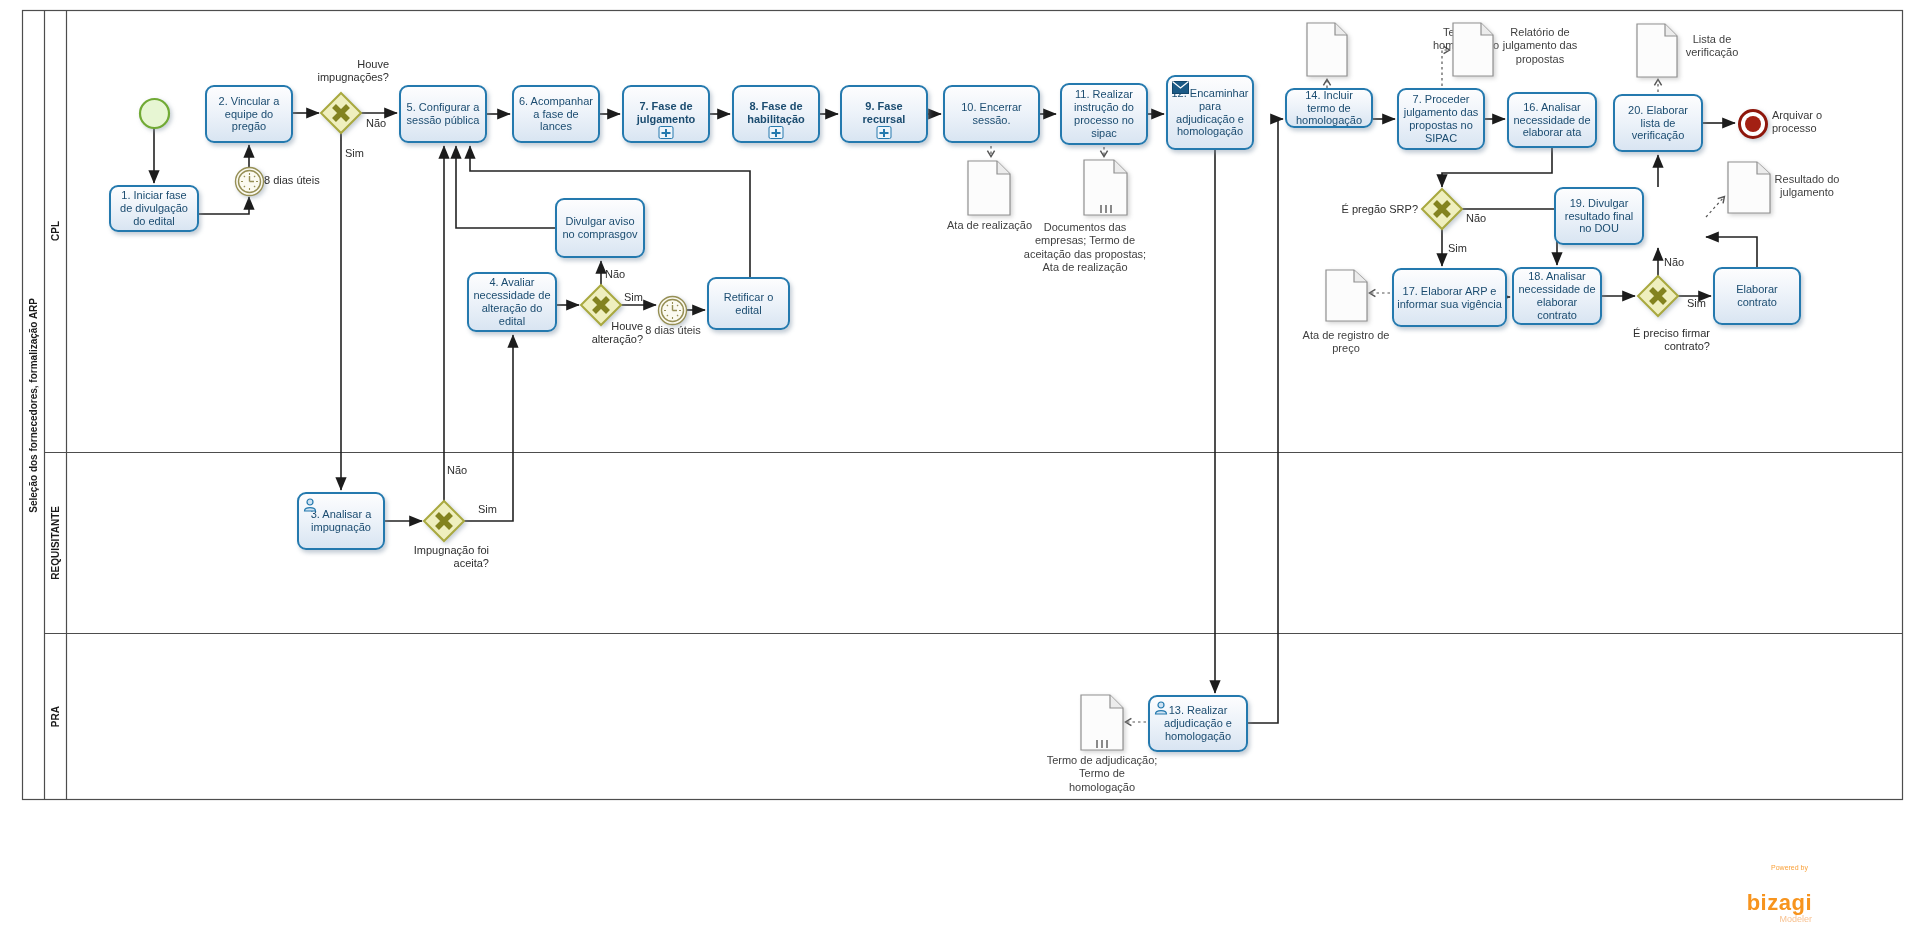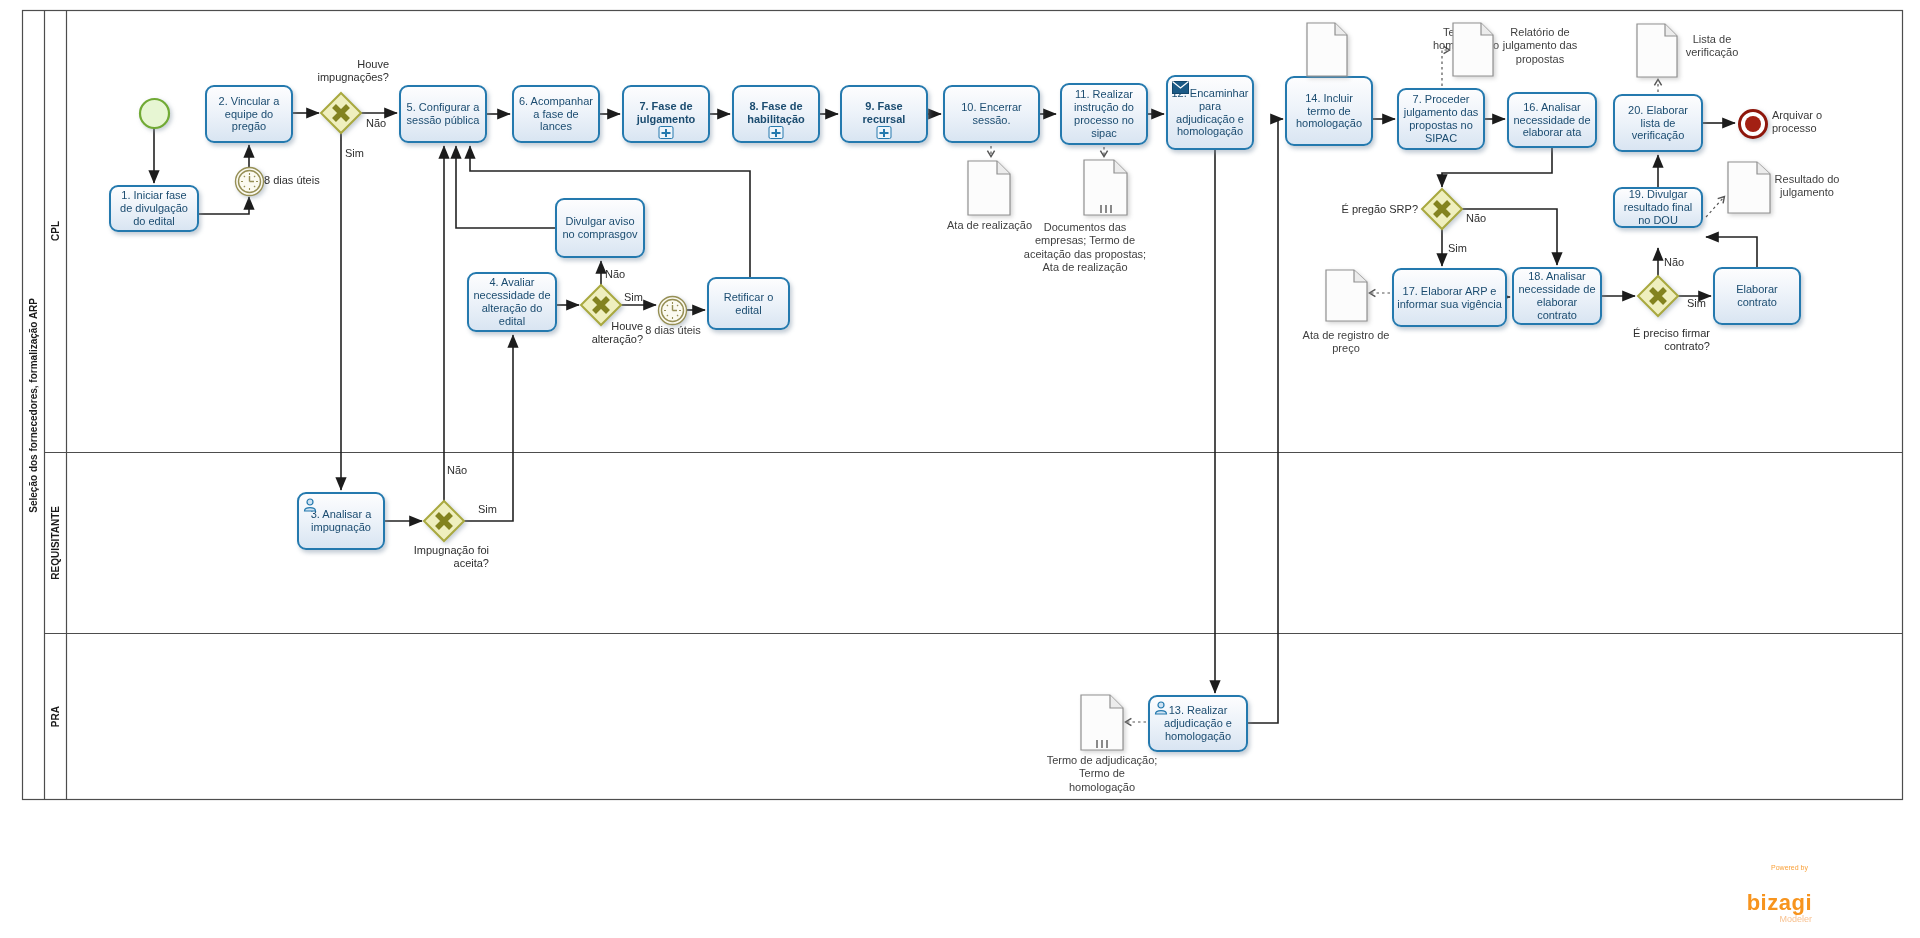--- a/index.html
+++ b/index.html
@@ -192,33 +192,33 @@
     </div>
 
   <div class="task" style="left:1166px;top:75px;width:88px;height:75px">
     <svg class="cornericon" width="17" height="13">
       <rect x="0.5" y="0.5" width="16" height="12" fill="#1b5a86" stroke="#12466b"></rect>
       <path d="M0.5,0.5 L8.5,7 L16.5,0.5" stroke="#fff" stroke-width="1.2" fill="none"></path>
     </svg>
     <span>12. Encaminhar para adjudicação e homologação</span>
   </div>
 
-  <div class="task" style="left:1285px;top:76px;width:88px;height:70px">
+  <div class="task" style="left:1285px;top:88px;width:88px;height:40px">
       <span>14. Incluir termo de homologação</span>
     </div>
   <div class="task" style="left:1397px;top:88px;width:88px;height:62px">
       <span>7. Proceder julgamento das propostas no SIPAC</span>
     </div>
   <div class="task" style="left:1507px;top:92px;width:90px;height:56px">
       <span>16. Analisar necessidade de elaborar ata</span>
     </div>
   <div class="task" style="left:1613px;top:94px;width:90px;height:58px">
       <span>20. Elaborar lista de verificação</span>
     </div>
-  <div class="task" style="left:1613px;top:187px;width:90px;height:41px">
+  <div class="task" style="left:1554px;top:187px;width:90px;height:58px">
       <span>19. Divulgar resultado final no DOU</span>
     </div>
   <div class="task" style="left:1392px;top:268px;width:115px;height:59px">
       <span>17. Elaborar ARP e informar sua vigência</span>
     </div>
   <div class="task" style="left:1512px;top:267px;width:90px;height:58px">
       <span>18. Analisar necessidade de elaborar contrato</span>
     </div>
   <div class="task" style="left:1713px;top:267px;width:88px;height:58px">
       <span>Elaborar contrato</span>

